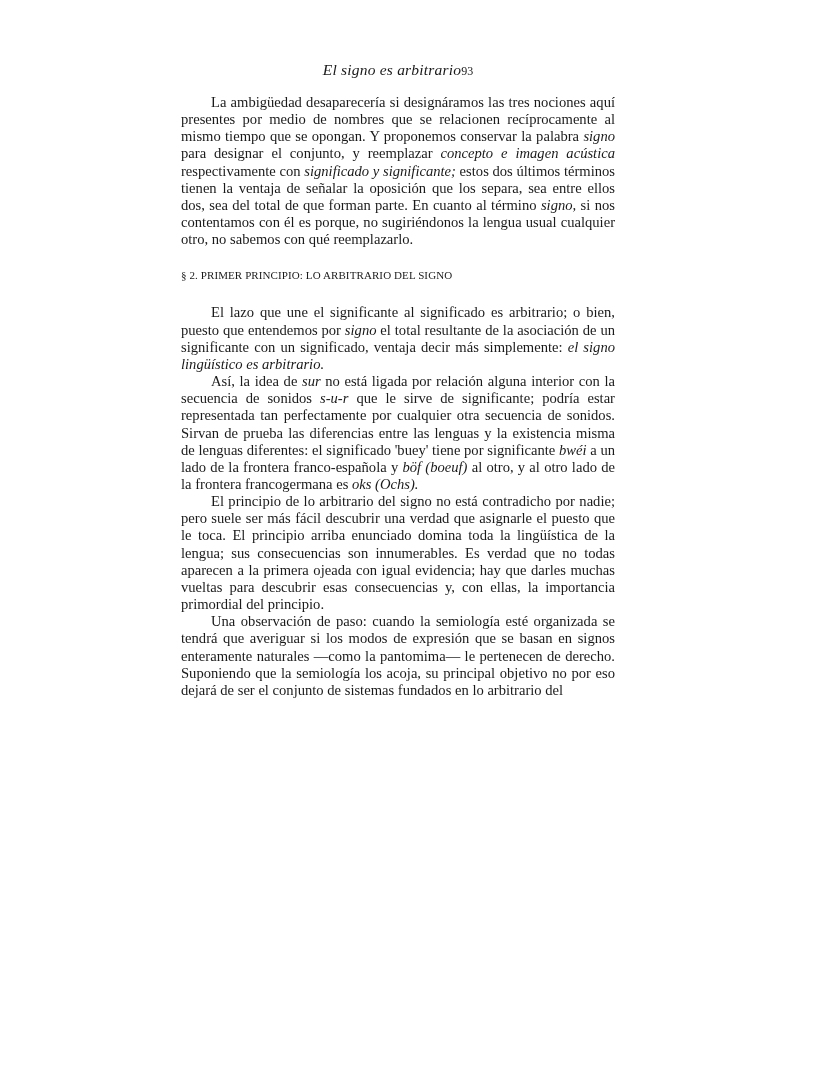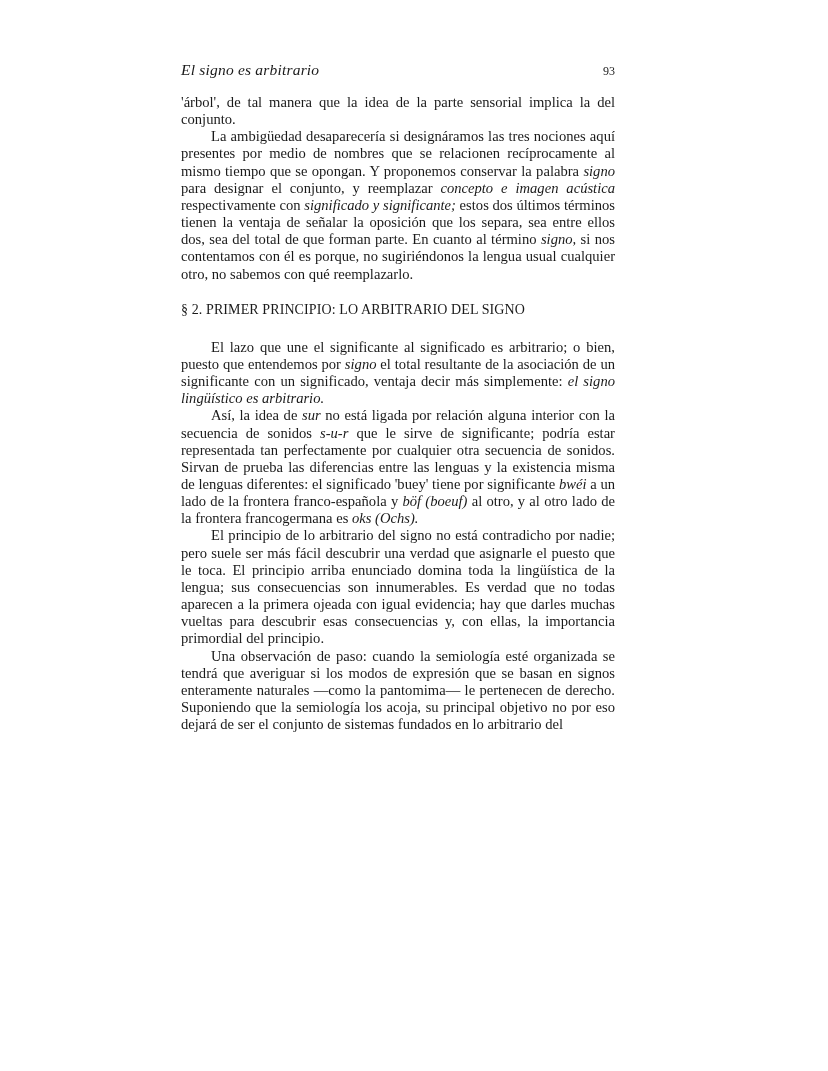--- a/index.html
+++ b/index.html
@@ -16,21 +16,21 @@
       color: #1a1a1a;
     }
     .page {
       position: absolute;
       left: 181px;
       top: 60px;
       width: 434px;
     }
     .running-head {
       display: flex;
-      justify-content: space-between;
+      justify-content: center;
       align-items: baseline;
       font-size: 15.5px;
       line-height: 20px;
       margin-bottom: 13px;
     }
     .running-head .title {
       font-style: italic;
       letter-spacing: 0.2px;
     }
     .running-head .pagenum {
@@ -41,41 +41,40 @@
       line-height: 17.15px;
       text-align: justify;
     }
     .body-text p {
       margin: 0;
     }
     .body-text p.indent {
       text-indent: 30px;
     }
     .section-heading {
-      font-size: 14px;
+      font-size: 11px;
       line-height: 16px;
       margin: 19px 0 21px 0;
       letter-spacing: 0.1px;
     }
     em {
       font-style: italic;
     }
   </style>
 </head>
 <body>
 
 <div class="page">
   <div class="running-head">
     <span class="title">El signo es arbitrario</span>
     <span class="pagenum">93</span>
   </div>
 
   <div class="body-text">
     <div id="before">
-        <p><span>'árbol', de tal manera que la idea de la parte sensorial implica la del conjunto.</span></p>
         <p class="indent"><span>La ambigüedad desaparecería si designáramos las tres nociones aquí presentes por medio de nombres que se relacionen recíprocamente al mismo tiempo que se opongan. Y proponemos conservar la palabra </span><em>signo</em><span> para designar el conjunto, y reemplazar </span><em>concepto e imagen acústica</em><span> respectivamente con </span><em>significado y significante;</em><span> estos dos últimos términos tienen la ventaja de señalar la oposición que los separa, sea entre ellos dos, sea del total de que forman parte. En cuanto al término </span><em>signo,</em><span> si nos contentamos con él es porque, no sugiriéndonos la lengua usual cualquier otro, no sabemos con qué reemplazarlo.</span></p>
       </div>
     <div class="section-heading">§ 2. PRIMER PRINCIPIO: LO ARBITRARIO DEL SIGNO</div>
     <div id="after">
         <p class="indent"><span>El lazo que une el significante al significado es arbitrario; o bien, puesto que entendemos por </span><em>signo</em><span> el total resultante de la asociación de un significante con un significado, ventaja decir más simplemente: </span><em>el signo lingüístico es arbitrario.</em></p>
         <p class="indent"><span>Así, la idea de </span><em>sur</em><span> no está ligada por relación alguna interior con la secuencia de sonidos </span><em>s-u-r</em><span> que le sirve de significante; podría estar representada tan perfectamente por cualquier otra secuencia de sonidos. Sirvan de prueba las diferencias entre las lenguas y la existencia misma de lenguas diferentes: el significado 'buey' tiene por significante </span><em>bwéi</em><span> a un lado de la frontera franco-española y </span><em>böf (boeuf)</em><span> al otro, y al otro lado de la frontera francogermana es </span><em>oks (Ochs).</em></p>
         <p class="indent"><span>El principio de lo arbitrario del signo no está contradicho por nadie; pero suele ser más fácil descubrir una verdad que asignarle el puesto que le toca. El principio arriba enunciado domina toda la lingüística de la lengua; sus consecuencias son innumerables. Es verdad que no todas aparecen a la primera ojeada con igual evidencia; hay que darles muchas vueltas para descubrir esas consecuencias y, con ellas, la importancia primordial del principio.</span></p>
         <p class="indent"><span>Una observación de paso: cuando la semiología esté organizada se tendrá que averiguar si los modos de expresión que se basan en signos enteramente naturales —como la pantomima— le pertenecen de derecho. Suponiendo que la semiología los acoja, su principal objetivo no por eso dejará de ser el conjunto de sistemas fundados en lo arbitrario del</span></p>
       </div>
   </div>

